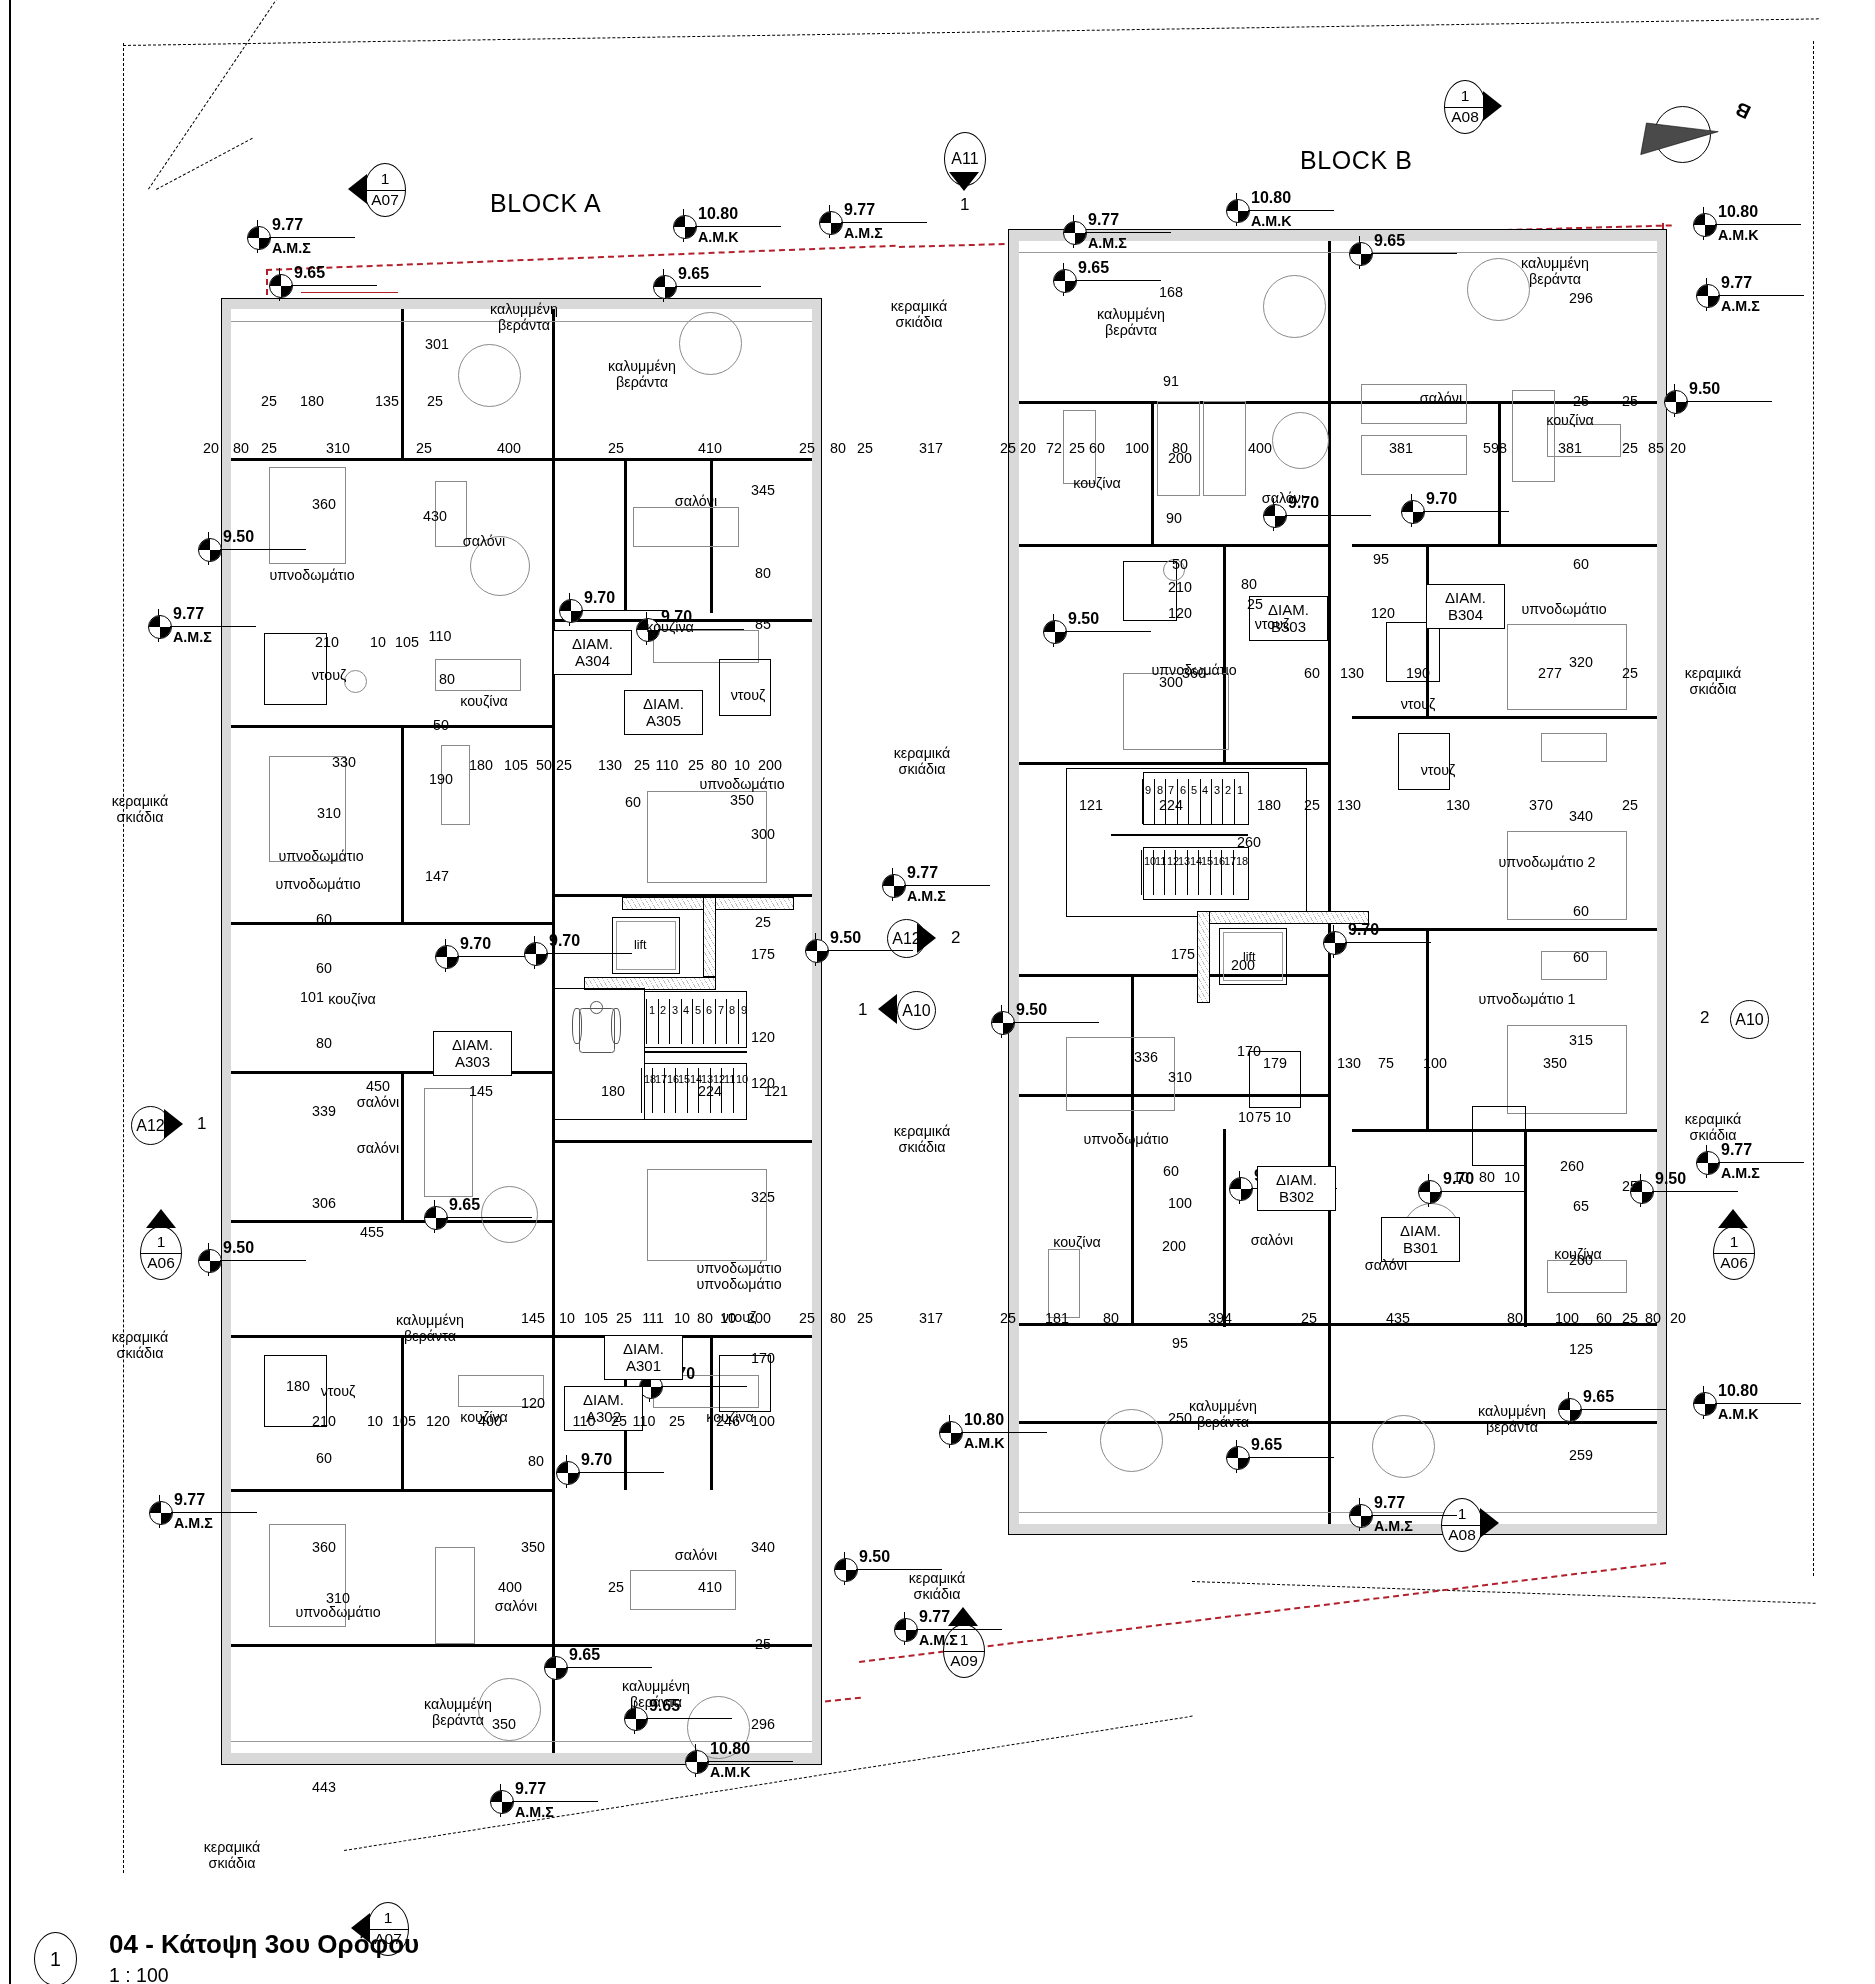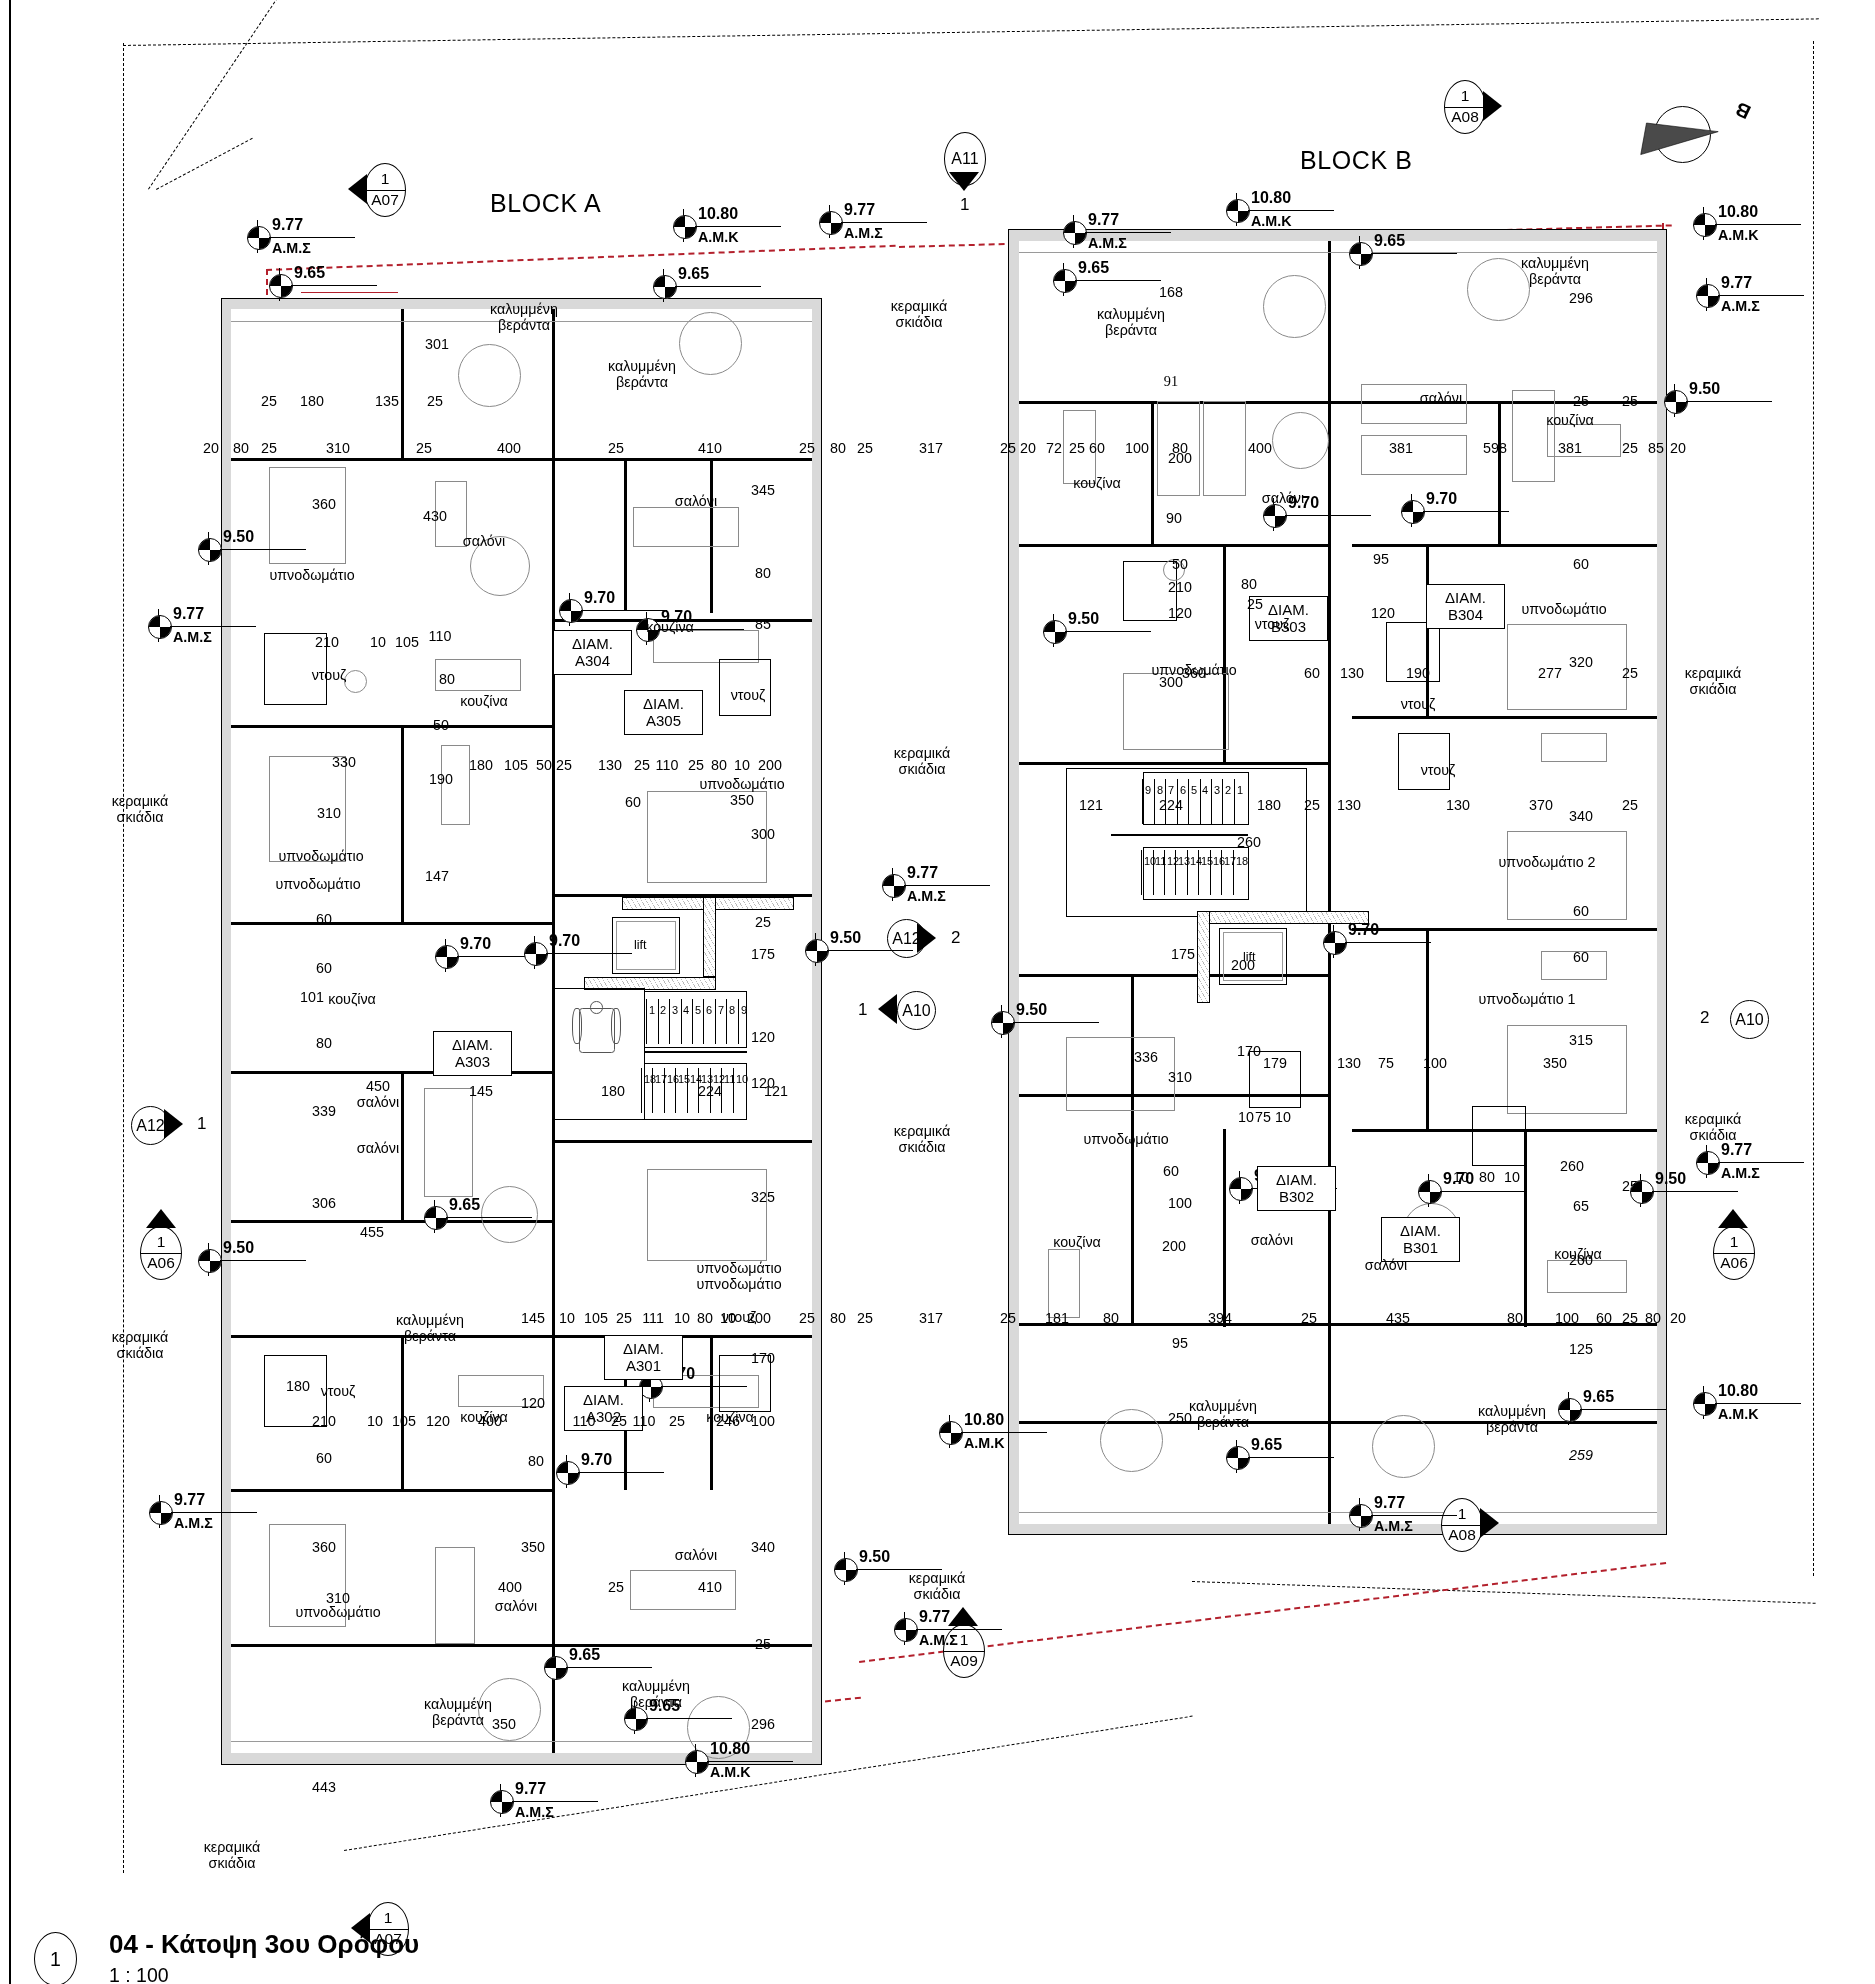--- a/index.html
+++ b/index.html
@@ -875,21 +875,21 @@
       <div class="lbl t-dim" style="left: 1656px; top: 448px; transform: translate(-50%, -50%);">85</div>
       <div class="lbl t-dim" style="left: 1678px; top: 448px; transform: translate(-50%, -50%);">20</div>
       <div class="lbl t-dim" style="left: 437px; top: 344px; transform: translate(-50%, -50%);">301</div>
       <div class="lbl t-dim" style="left: 435px; top: 401px; transform: translate(-50%, -50%);">25</div>
       <div class="lbl t-dim" style="left: 324px; top: 504px; transform: translate(-50%, -50%);">360</div>
       <div class="lbl t-dim" style="left: 435px; top: 516px; transform: translate(-50%, -50%);">430</div>
       <div class="lbl t-dim" style="left: 763px; top: 490px; transform: translate(-50%, -50%);">345</div>
       <div class="lbl t-dim" style="left: 1180px; top: 458px; transform: translate(-50%, -50%);">200</div>
       <div class="lbl t-dim" style="left: 1581px; top: 298px; transform: translate(-50%, -50%);">296</div>
       <div class="lbl t-dim" style="left: 1171px; top: 292px; transform: translate(-50%, -50%);">168</div>
-      <div class="lbl t-dim" style="left: 1171px; top: 381px; transform: translate(-50%, -50%); font-family: Liberation Serif, serif;">91</div>
+      <div class="lbl t-dim" style="left: 1171px; top: 381px; transform: translate(-50%, -50%);">91</div>
       <div class="lbl t-dim" style="left: 1174px; top: 518px; transform: translate(-50%, -50%);">90</div>
       <div class="lbl t-dim" style="left: 763px; top: 573px; transform: translate(-50%, -50%);">80</div>
       <div class="lbl t-dim" style="left: 763px; top: 624px; transform: translate(-50%, -50%);">85</div>
       <div class="lbl t-dim" style="left: 327px; top: 642px; transform: translate(-50%, -50%);">210</div>
       <div class="lbl t-dim" style="left: 378px; top: 642px; transform: translate(-50%, -50%);">10</div>
       <div class="lbl t-dim" style="left: 407px; top: 642px; transform: translate(-50%, -50%);">105</div>
       <div class="lbl t-dim" style="left: 440px; top: 636px; transform: translate(-50%, -50%);">110</div>
       <div class="lbl t-dim" style="left: 447px; top: 679px; transform: translate(-50%, -50%);">80</div>
       <div class="lbl t-dim" style="left: 441px; top: 725px; transform: translate(-50%, -50%);">50</div>
       <div class="lbl t-dim" style="left: 344px; top: 762px; transform: translate(-50%, -50%);">330</div>
@@ -1026,21 +1026,21 @@
       <div class="lbl t-dim" style="left: 1487px; top: 1177px; transform: translate(-50%, -50%);">80</div>
       <div class="lbl t-dim" style="left: 1512px; top: 1177px; transform: translate(-50%, -50%);">10</div>
       <div class="lbl t-dim" style="left: 1572px; top: 1166px; transform: translate(-50%, -50%);">260</div>
       <div class="lbl t-dim" style="left: 1171px; top: 1171px; transform: translate(-50%, -50%);">60</div>
       <div class="lbl t-dim" style="left: 1174px; top: 1246px; transform: translate(-50%, -50%);">200</div>
       <div class="lbl t-dim" style="left: 1180px; top: 1203px; transform: translate(-50%, -50%);">100</div>
       <div class="lbl t-dim" style="left: 1581px; top: 1206px; transform: translate(-50%, -50%);">65</div>
       <div class="lbl t-dim" style="left: 1581px; top: 1260px; transform: translate(-50%, -50%);">200</div>
       <div class="lbl t-dim" style="left: 1581px; top: 1349px; transform: translate(-50%, -50%);">125</div>
       <div class="lbl t-dim" style="left: 1180px; top: 1418px; transform: translate(-50%, -50%);">250</div>
-      <div class="lbl t-dim" style="left: 1581px; top: 1455px; transform: translate(-50%, -50%); font-style: italic;">259</div>
+      <div class="lbl t-dim" style="left: 1581px; top: 1455px; transform: translate(-50%, -50%);">259</div>
       <div class="lbl t-dim" style="left: 1180px; top: 1343px; transform: translate(-50%, -50%);">95</div>
       <div class="lbl t-dim" style="left: 1630px; top: 1186px; transform: translate(-50%, -50%);">25</div>
     </div>
   <div id="layer-stairs">
       <div class="lbl t-step" style="left: 649px; top: 1004px;">1</div>
       <div class="thin" style="left: 646px; top: 999px; width: 0.6px; height: 45px; background: rgb(0, 0, 0);"></div>
       <div class="lbl t-step" style="left: 660px; top: 1004px;">2</div>
       <div class="thin" style="left: 658px; top: 999px; width: 0.6px; height: 45px; background: rgb(0, 0, 0);"></div>
       <div class="lbl t-step" style="left: 672px; top: 1004px;">3</div>
       <div class="thin" style="left: 669px; top: 999px; width: 0.6px; height: 45px; background: rgb(0, 0, 0);"></div>

